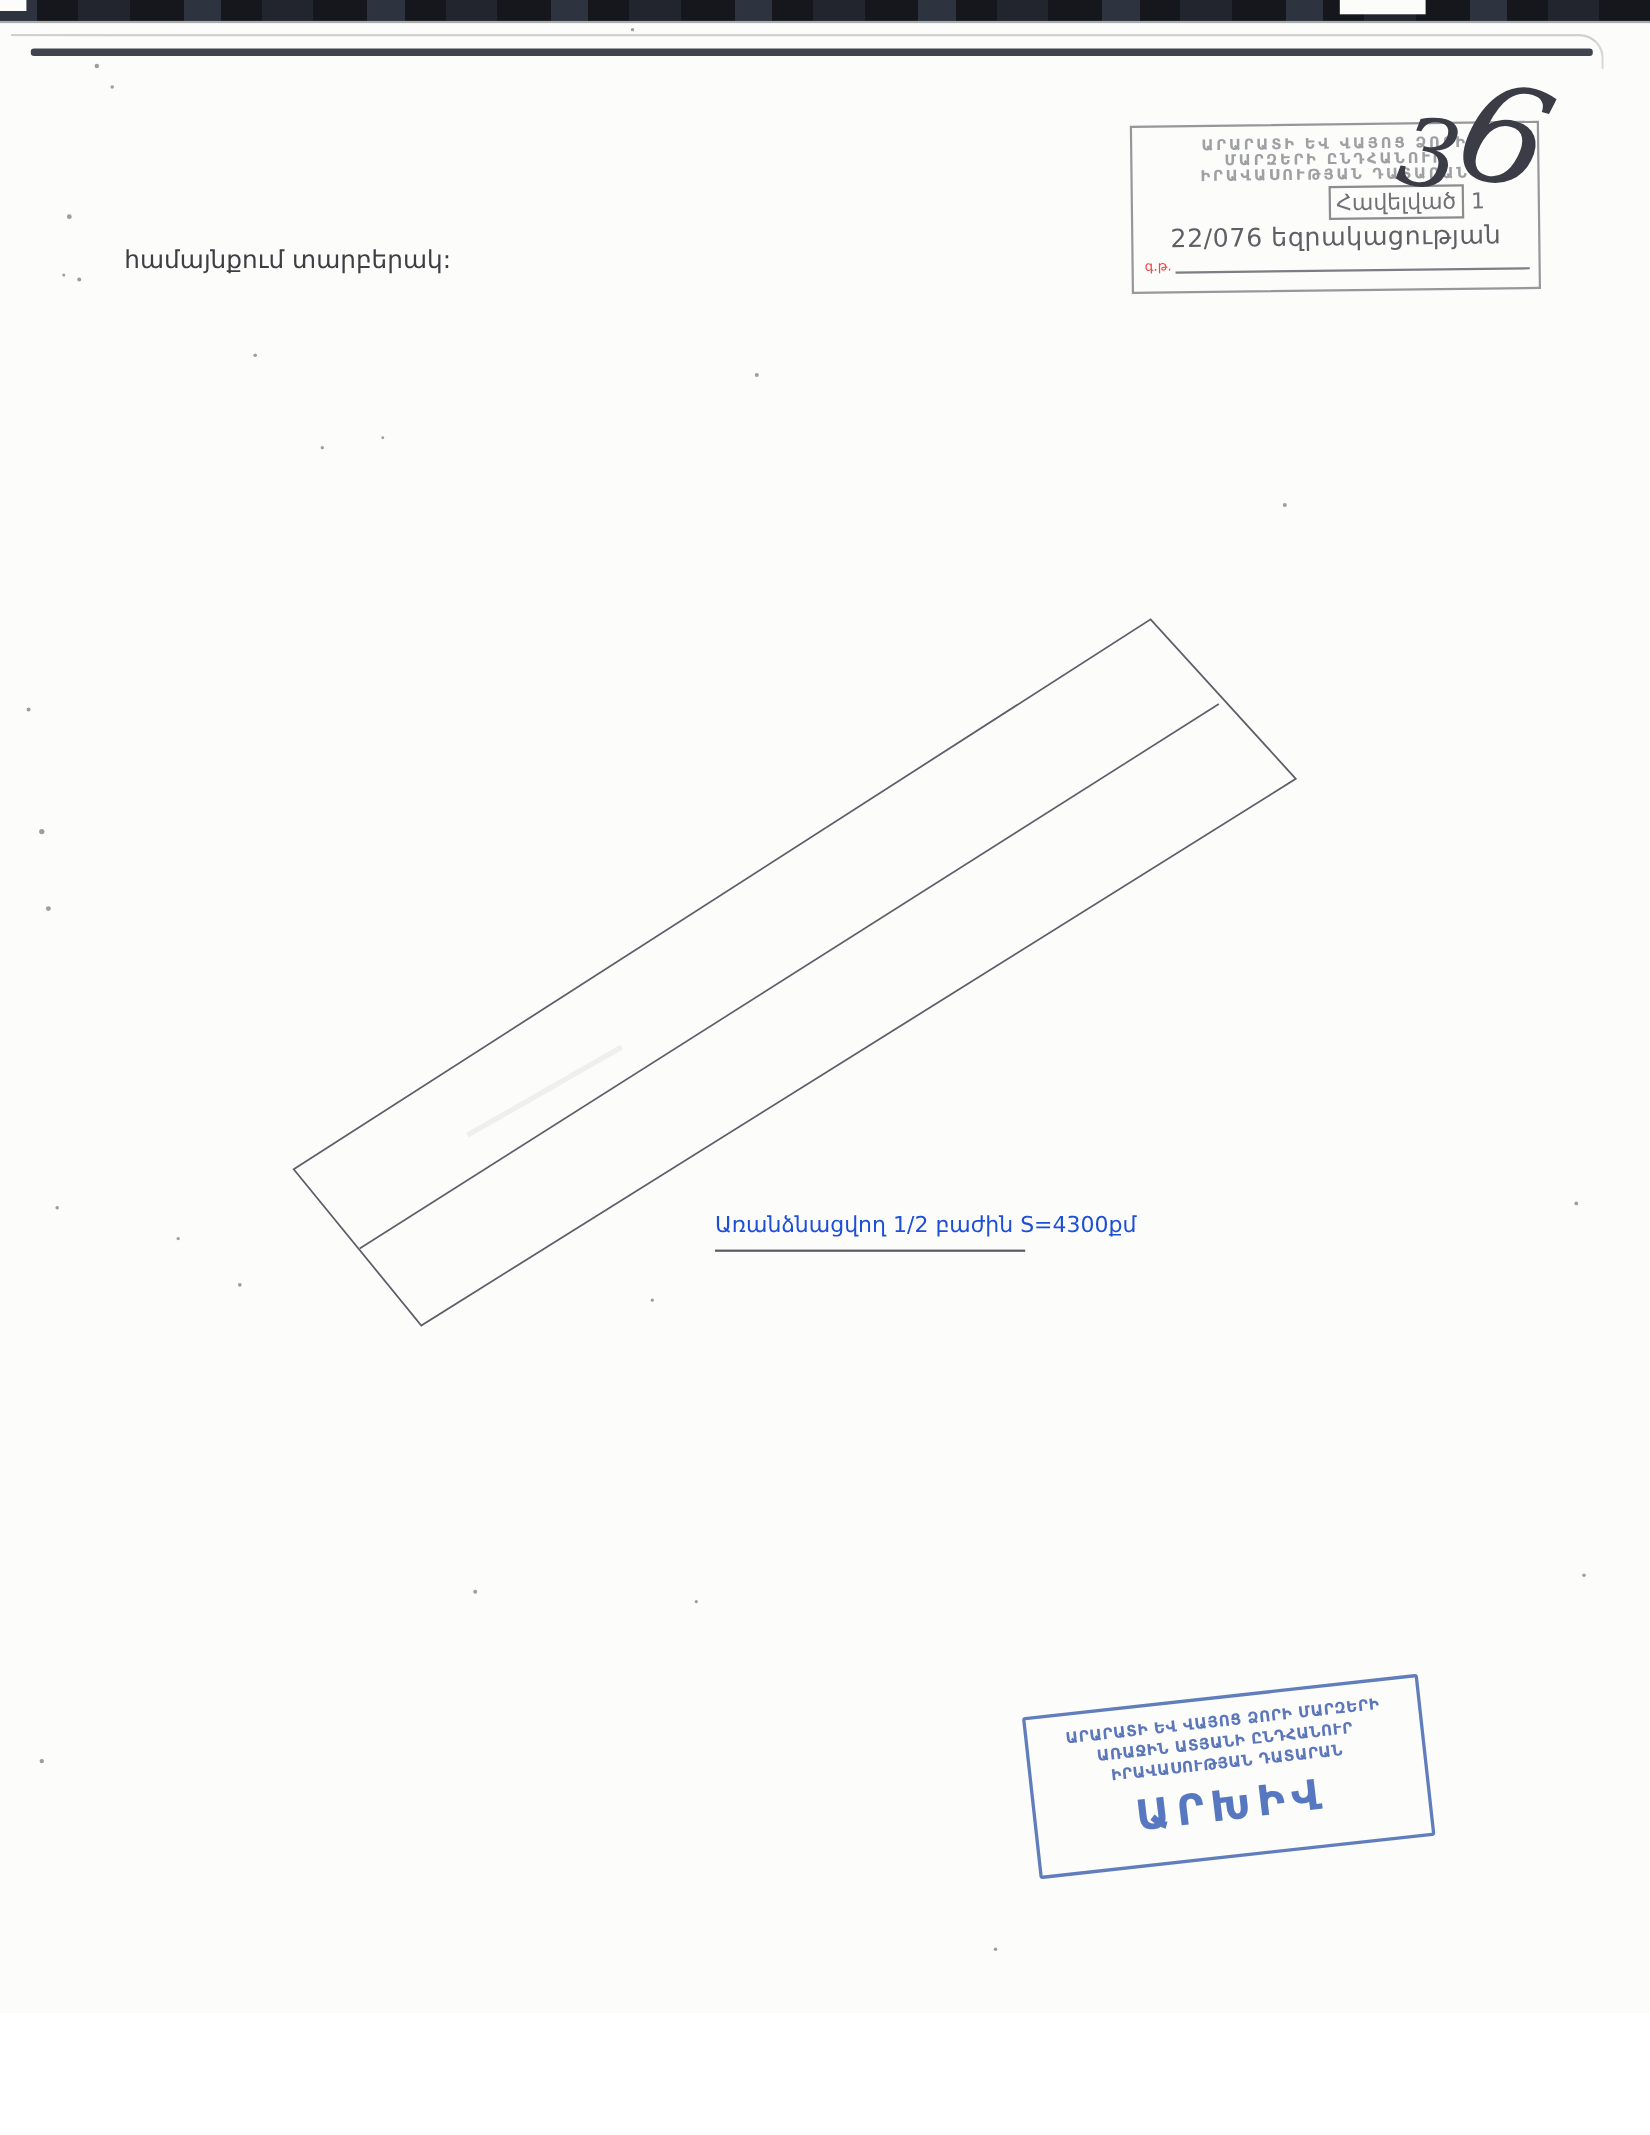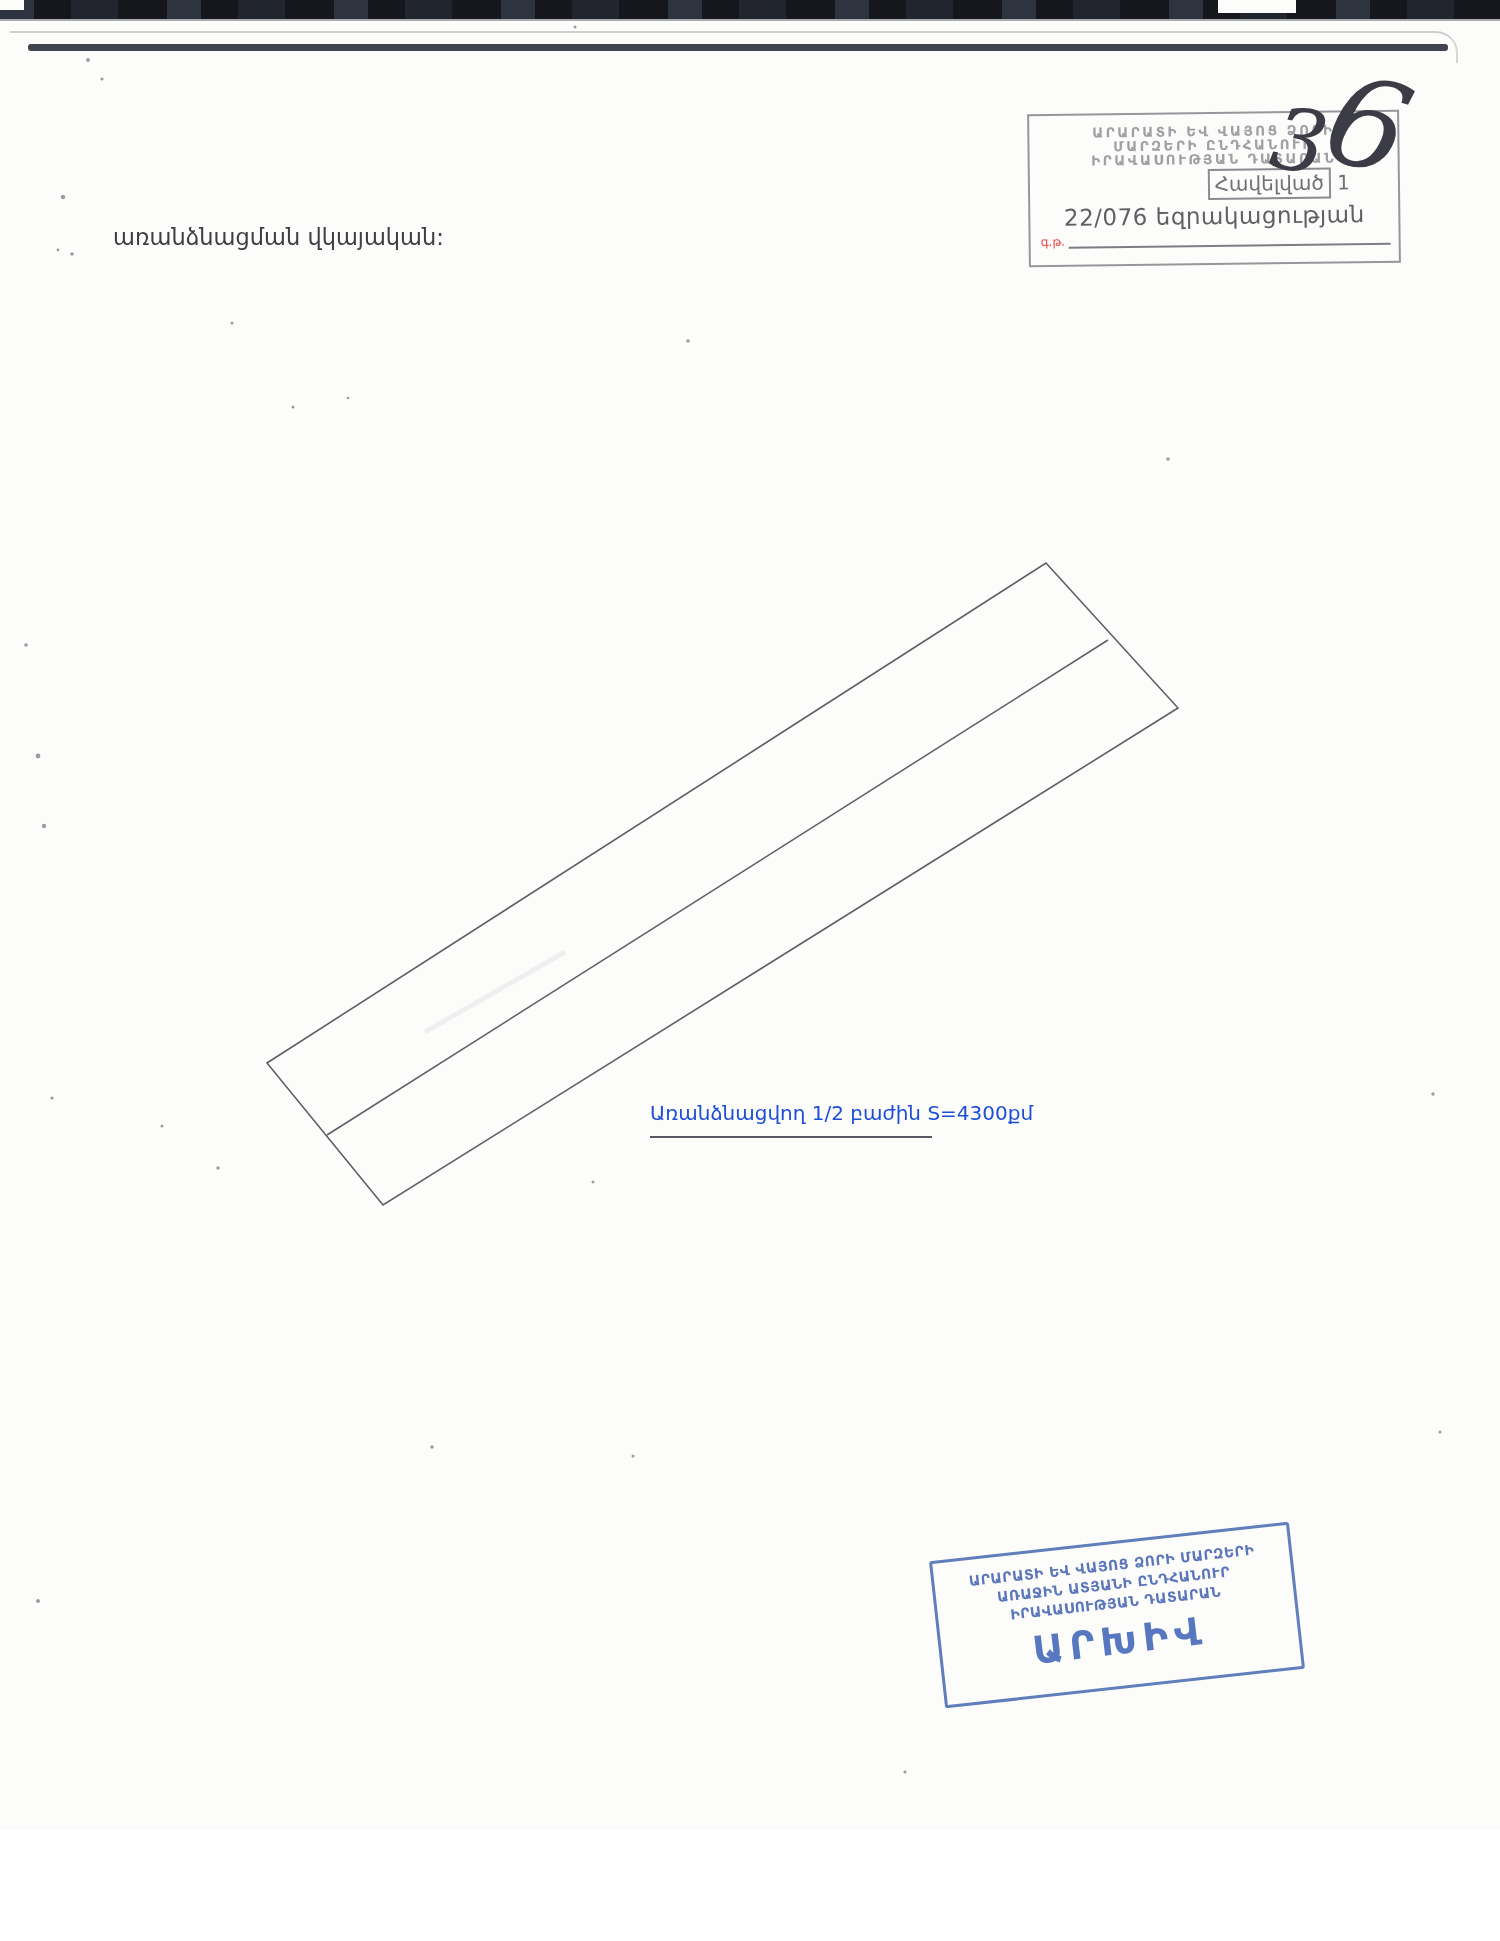--- a/index.html
+++ b/index.html
@@ -133,21 +133,21 @@
       <span class="gt-line"></span>
     </div>
   </div>
 
   <div class="handwritten">
     <span class="hw-3">3</span>
     <span class="hw-6">6</span>
   </div>
 
   <div class="doc-title">
-    <div class="l2">առանձնացման վկայական:</div>
+    <div class="l2">համայնքում տարբերակ:</div>
   </div>
 
   <svg class="overlay" width="1500" height="1941" viewBox="0 0 1500 1941">
     <polygon points="267,1063 1046,563 1178,708 383,1205" fill="none" stroke="#5e5e68" stroke-width="1.6"></polygon>
     <line x1="327" y1="1135" x2="1108" y2="640" stroke="#5e5e68" stroke-width="1.5"></line>
 
     <line x1="425" y1="1032" x2="565" y2="952" stroke="#8a8a92" stroke-width="5" opacity="0.10"></line>
 
     <g fill="#6a6a72" opacity="0.65">
       <circle cx="88" cy="60" r="2"></circle>

